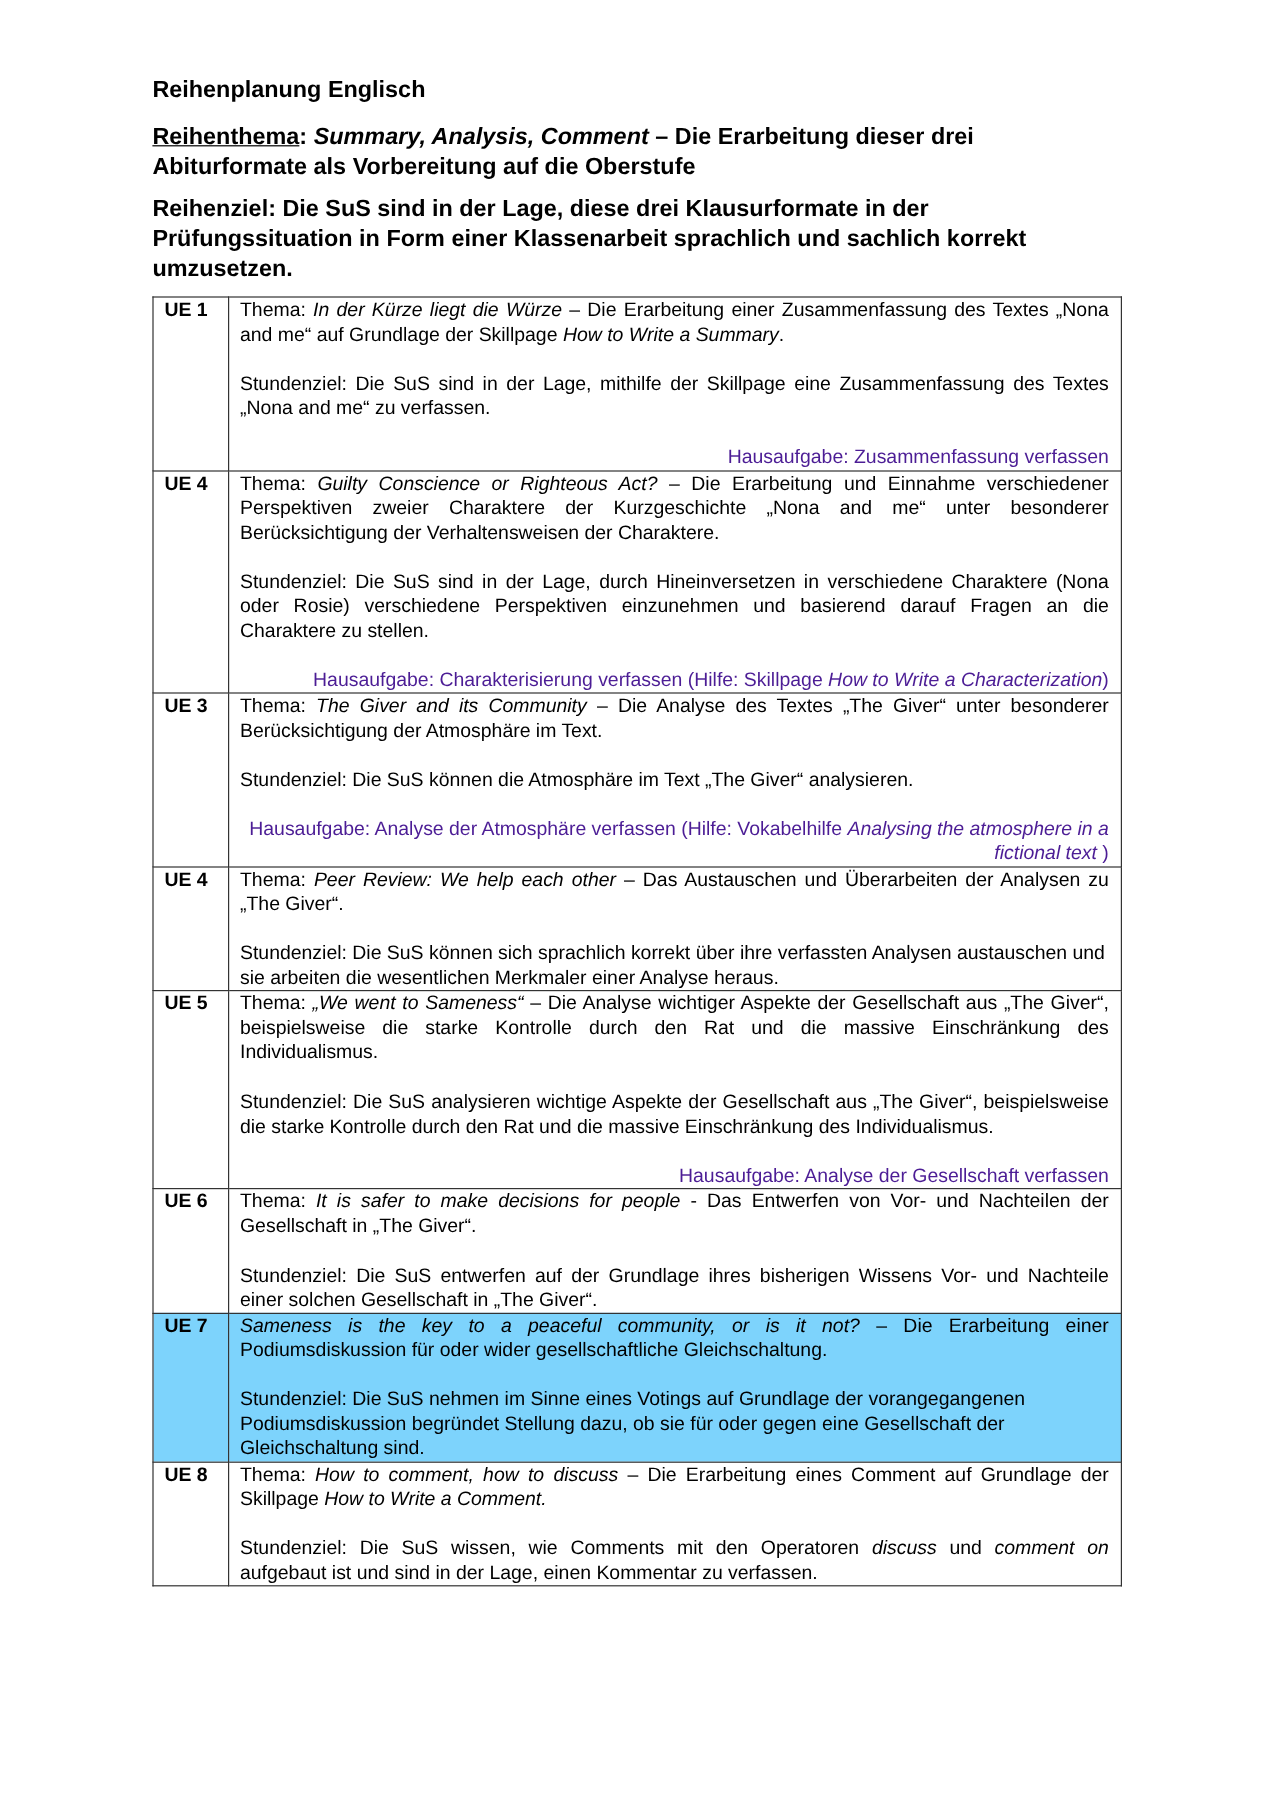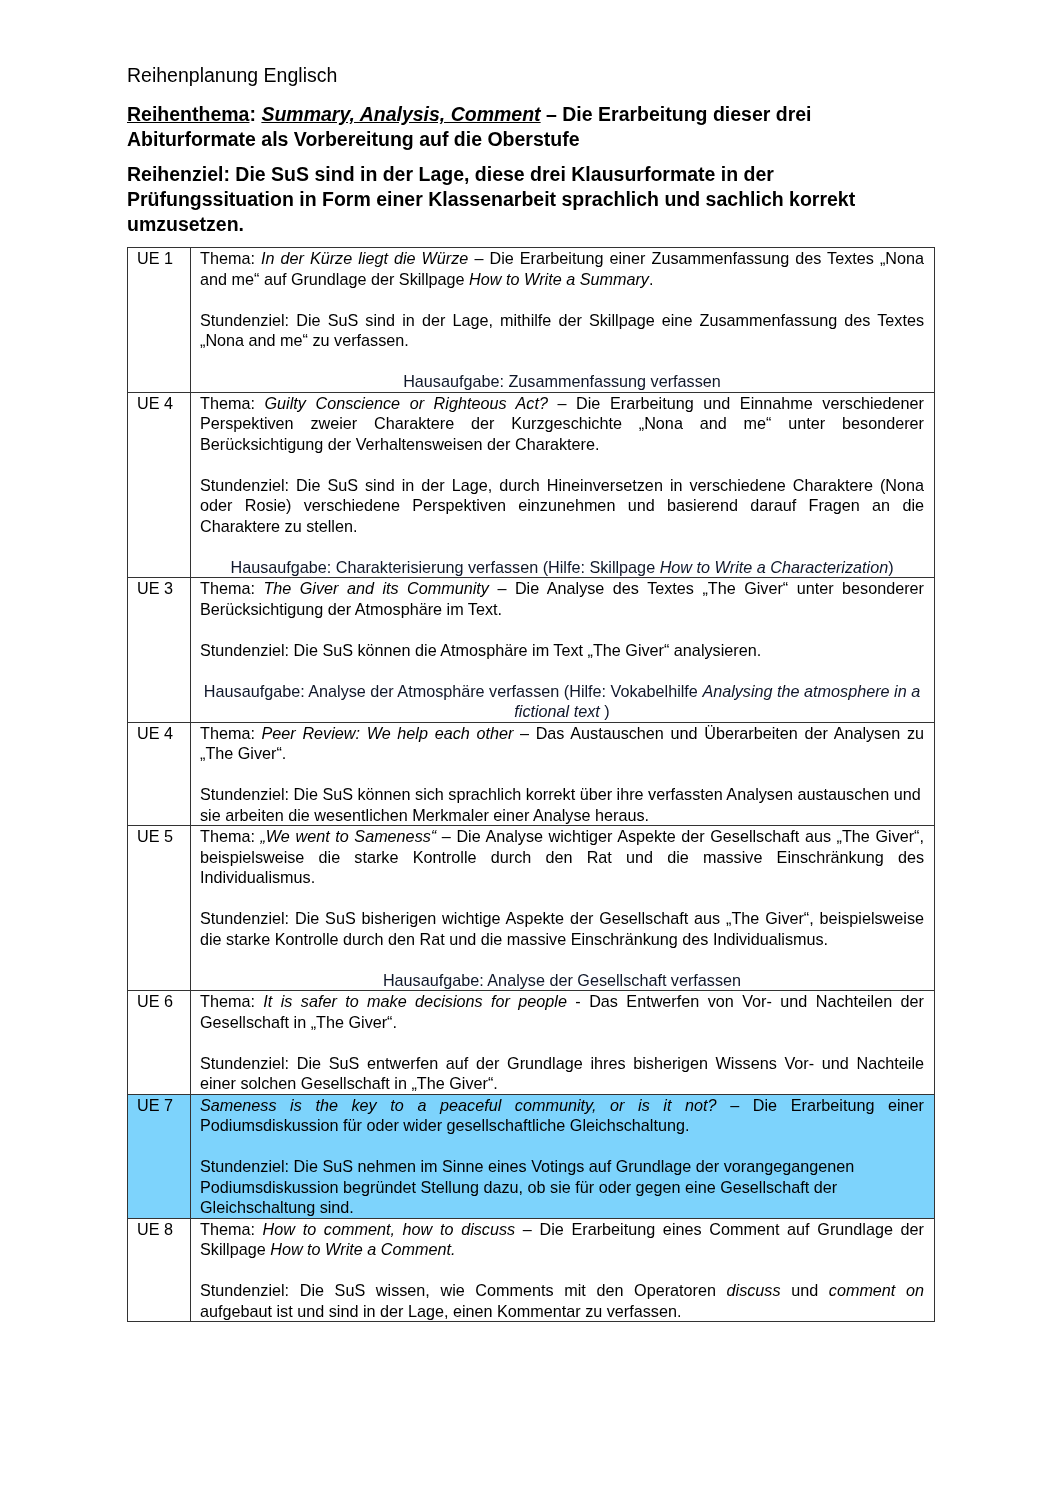--- a/index.html
+++ b/index.html
@@ -1,34 +1,34 @@
 <!DOCTYPE html>
 <html><head>
 <meta charset="utf-8">
 <style>
   html, body { margin: 0; padding: 0; background: #ffffff; }
   body {
     width: 1060px; height: 1500px; position: relative; overflow: hidden;
     font-family: "Liberation Sans", sans-serif; color: #000;
   }
   .page { position: absolute; left: 127px; top: 62px; width: 808px; }
-  .doc-title { font-size: 19.5px; font-weight: normal; margin: 0 0 14px 0; line-height: 26px; }
+  .doc-title { font-size: 19.5px; font-weight: bold; margin: 0 0 14px 0; line-height: 26px; }
   .heading { font-size: 19.5px; font-weight: bold; line-height: 25px; margin: 0 0 10px 0; }
   .heading .u { text-decoration: underline; }
-  .heading i { font-style: italic; text-decoration: underline; }
+  .heading i { font-style: italic; }
   table.plan {
     border-collapse: collapse; width: 808px; margin-top: 8px;
     font-size: 16.2px; line-height: 20.5px;
   }
   table.plan td { border: 1.3px solid #333; vertical-align: top; padding: 0 10px 0 9px; }
-  td.ue { width: 43px; font-weight: normal; padding-left: 9px; padding-right: 0; }
+  td.ue { width: 43px; font-weight: bold; padding-left: 9px; padding-right: 0; }
   td.content { text-align: justify; }
   .para { margin: 0; }
   .gap { height: 20.5px; }
-  .hw { color: #0f172a; text-align: center; }
+  .hw { color: #4c1d95; text-align: right; }
   tr.shaded td { background: #7dd3fc; }
   .left { text-align: left; }
   i { font-style: italic; }
   .bold { font-weight: bold; }
 </style>
 </head>
 <body>
 
 <div class="page">
   <div class="doc-title">Reihenplanung Englisch</div>
@@ -80,21 +80,21 @@
           <div class="gap"></div>
           <p class="para left">Stundenziel: Die SuS können sich sprachlich korrekt über ihre verfassten Analysen austauschen und sie arbeiten die wesentlichen Merkmaler einer Analyse heraus.</p>
         </td>
       </tr>
 
       <tr>
         <td class="ue">UE 5</td>
         <td class="content">
           <p class="para"><span>Thema: </span><i>„We went to Sameness“</i><span> – Die Analyse wichtiger Aspekte der Gesellschaft aus „The Giver“, beispielsweise die starke Kontrolle durch den Rat und die massive Einschränkung des Individualismus.</span></p>
           <div class="gap"></div>
-          <p class="para">Stundenziel: Die SuS bisherigen wichtige Aspekte der Gesellschaft aus „The Giver“, beispielsweise die starke Kontrolle durch den Rat und die massive Einschränkung des Individualismus.</p>
+          <p class="para">Stundenziel: Die SuS analysieren wichtige Aspekte der Gesellschaft aus „The Giver“, beispielsweise die starke Kontrolle durch den Rat und die massive Einschränkung des Individualismus.</p>
           <div class="gap"></div>
           <p class="para hw">Hausaufgabe: Analyse der Gesellschaft verfassen</p>
         </td>
       </tr>
 
       <tr>
         <td class="ue">UE 6</td>
         <td class="content left">
           <p class="para"><span>Thema: </span><i>It is safer to make decisions for people</i><span> - Das Entwerfen von Vor- und Nachteilen der Gesellschaft in „The Giver“.</span></p>
           <div class="gap"></div>

